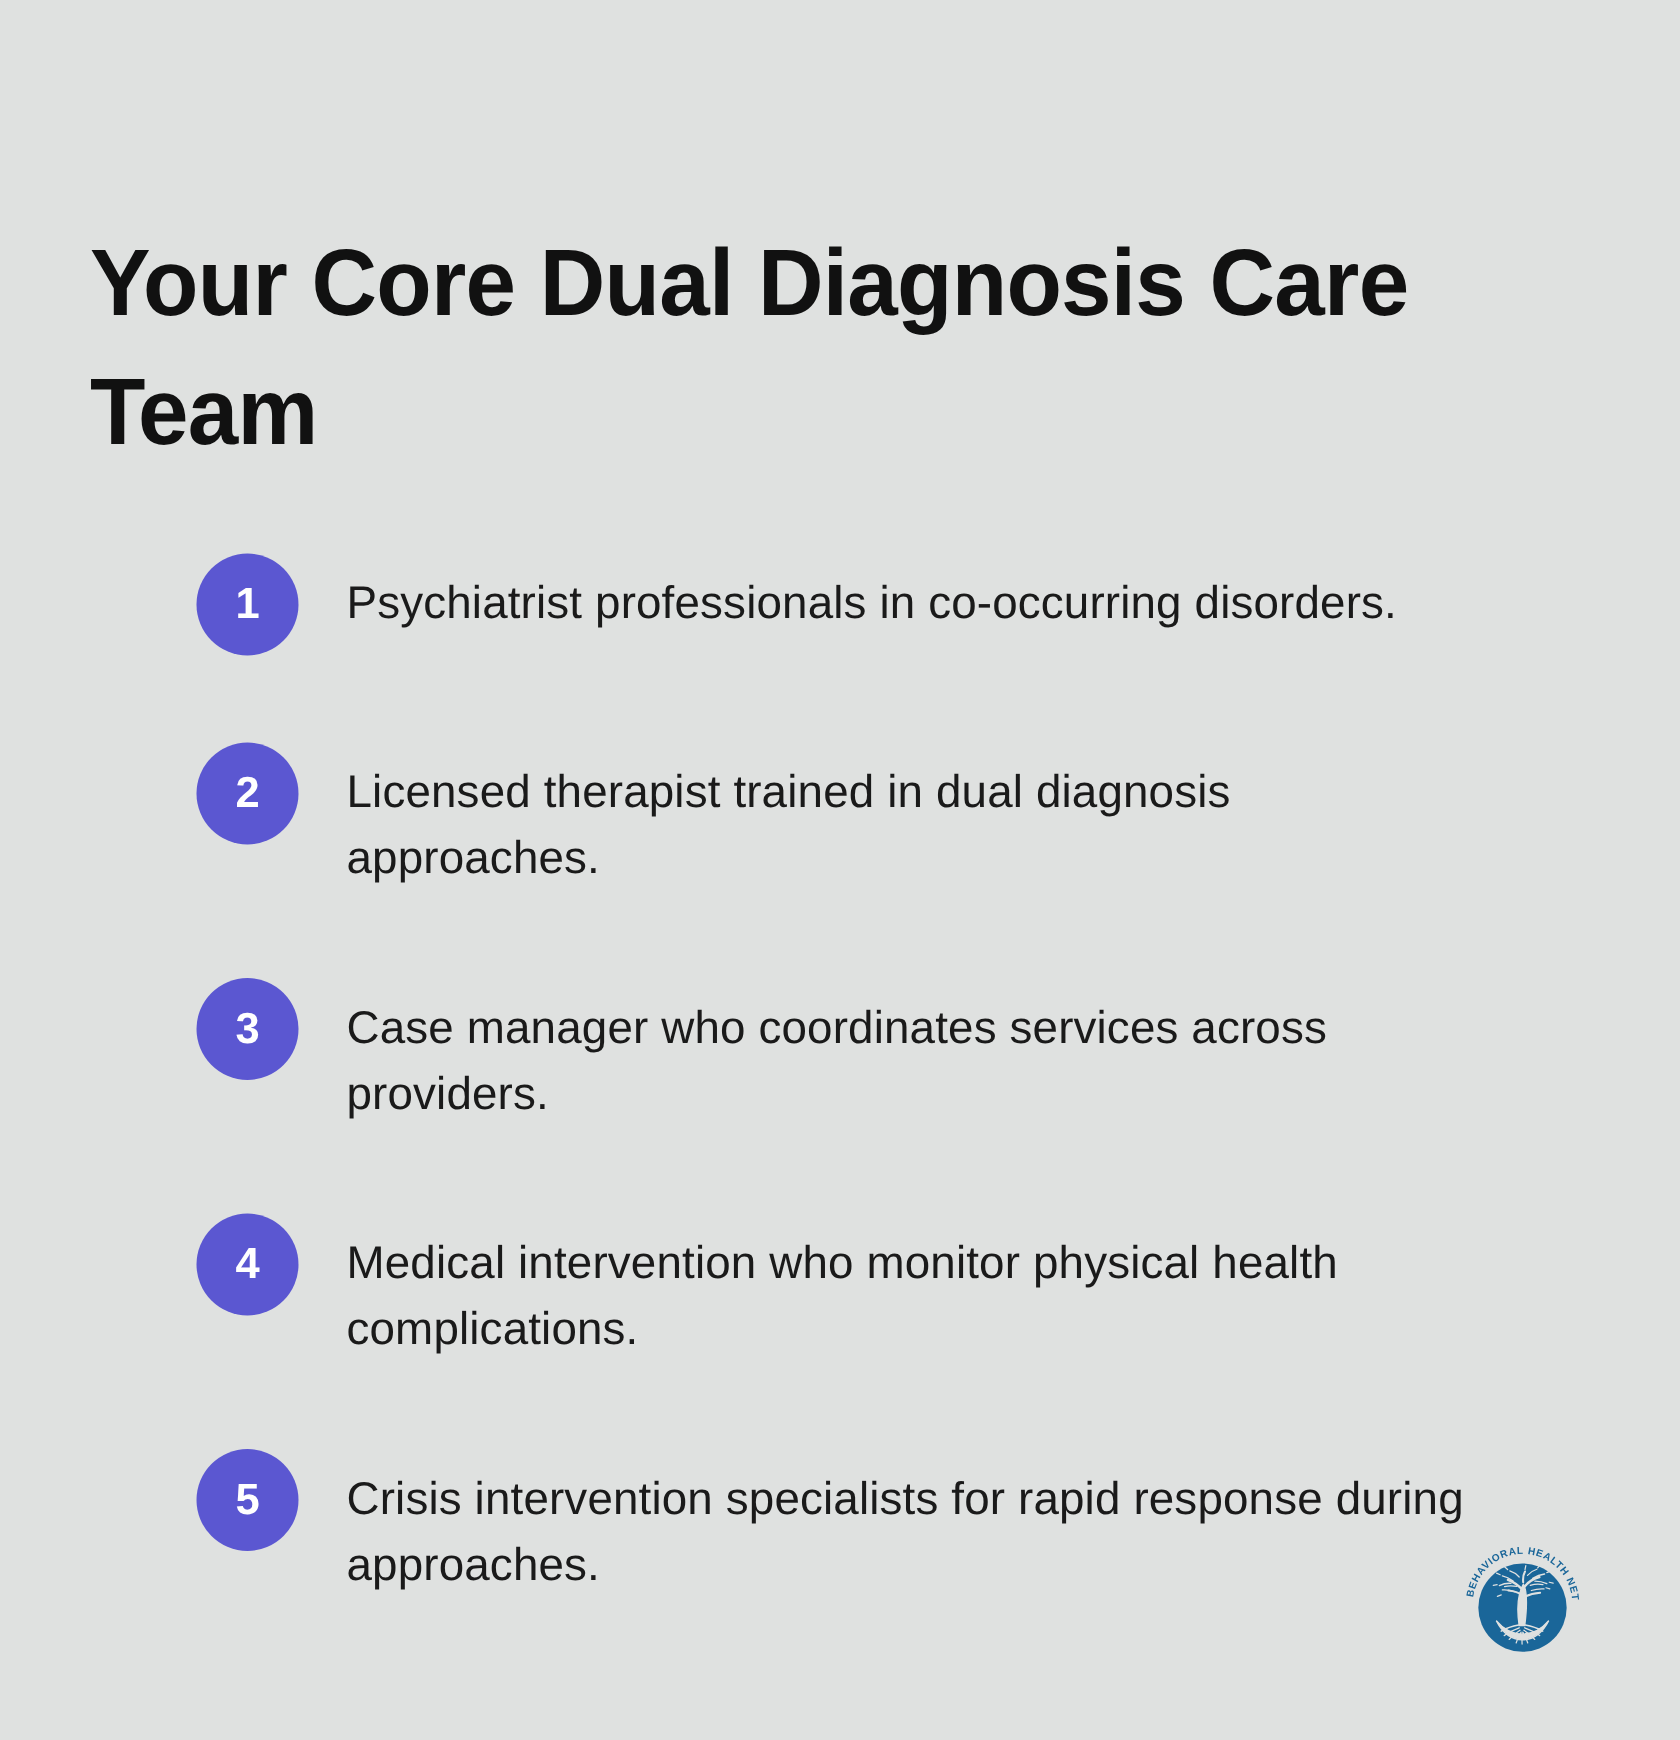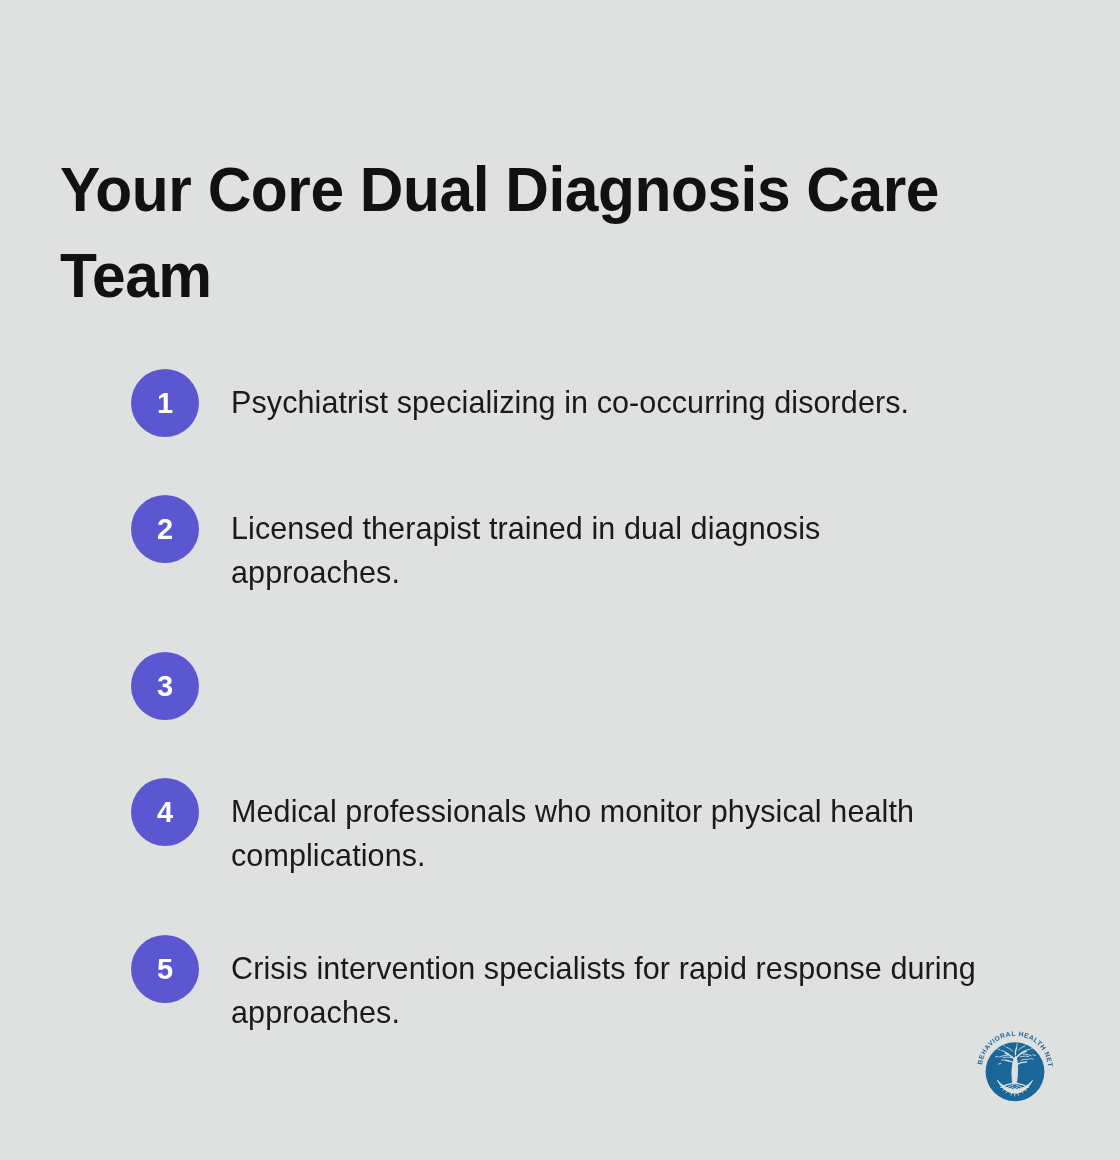--- a/index.html
+++ b/index.html
@@ -107,41 +107,42 @@
 <div class="canvas">
 
   <h1 class="title">Your Core Dual Diagnosis Care Team</h1>
 
   <div class="list">
 
     <div class="list-item">
       <div class="badge">
         <span>1</span>
       </div>
-      <div class="item-text">Psychiatrist specializing in co-occurring disorders.</div>
+      <div class="item-text">Psychiatrist professionals in co-occurring disorders.</div>
     </div>
 
     <div class="list-item two-line">
       <div class="badge">
         <span>2</span>
       </div>
       <div class="item-text">Licensed therapist trained in dual diagnosis approaches.</div>
     </div>
 
     <div class="list-item two-line">
       <div class="badge">
         <span>3</span>
       </div>
+      <div class="item-text">Case manager who coordinates services across providers.</div>
     </div>
 
     <div class="list-item two-line">
       <div class="badge">
         <span>4</span>
       </div>
-      <div class="item-text">Medical professionals who monitor physical health complications.</div>
+      <div class="item-text">Medical intervention who monitor physical health complications.</div>
     </div>
 
     <div class="list-item two-line">
       <div class="badge">
         <span>5</span>
       </div>
       <div class="item-text">Crisis intervention specialists for rapid response during approaches.</div>
     </div>
 
   </div>

